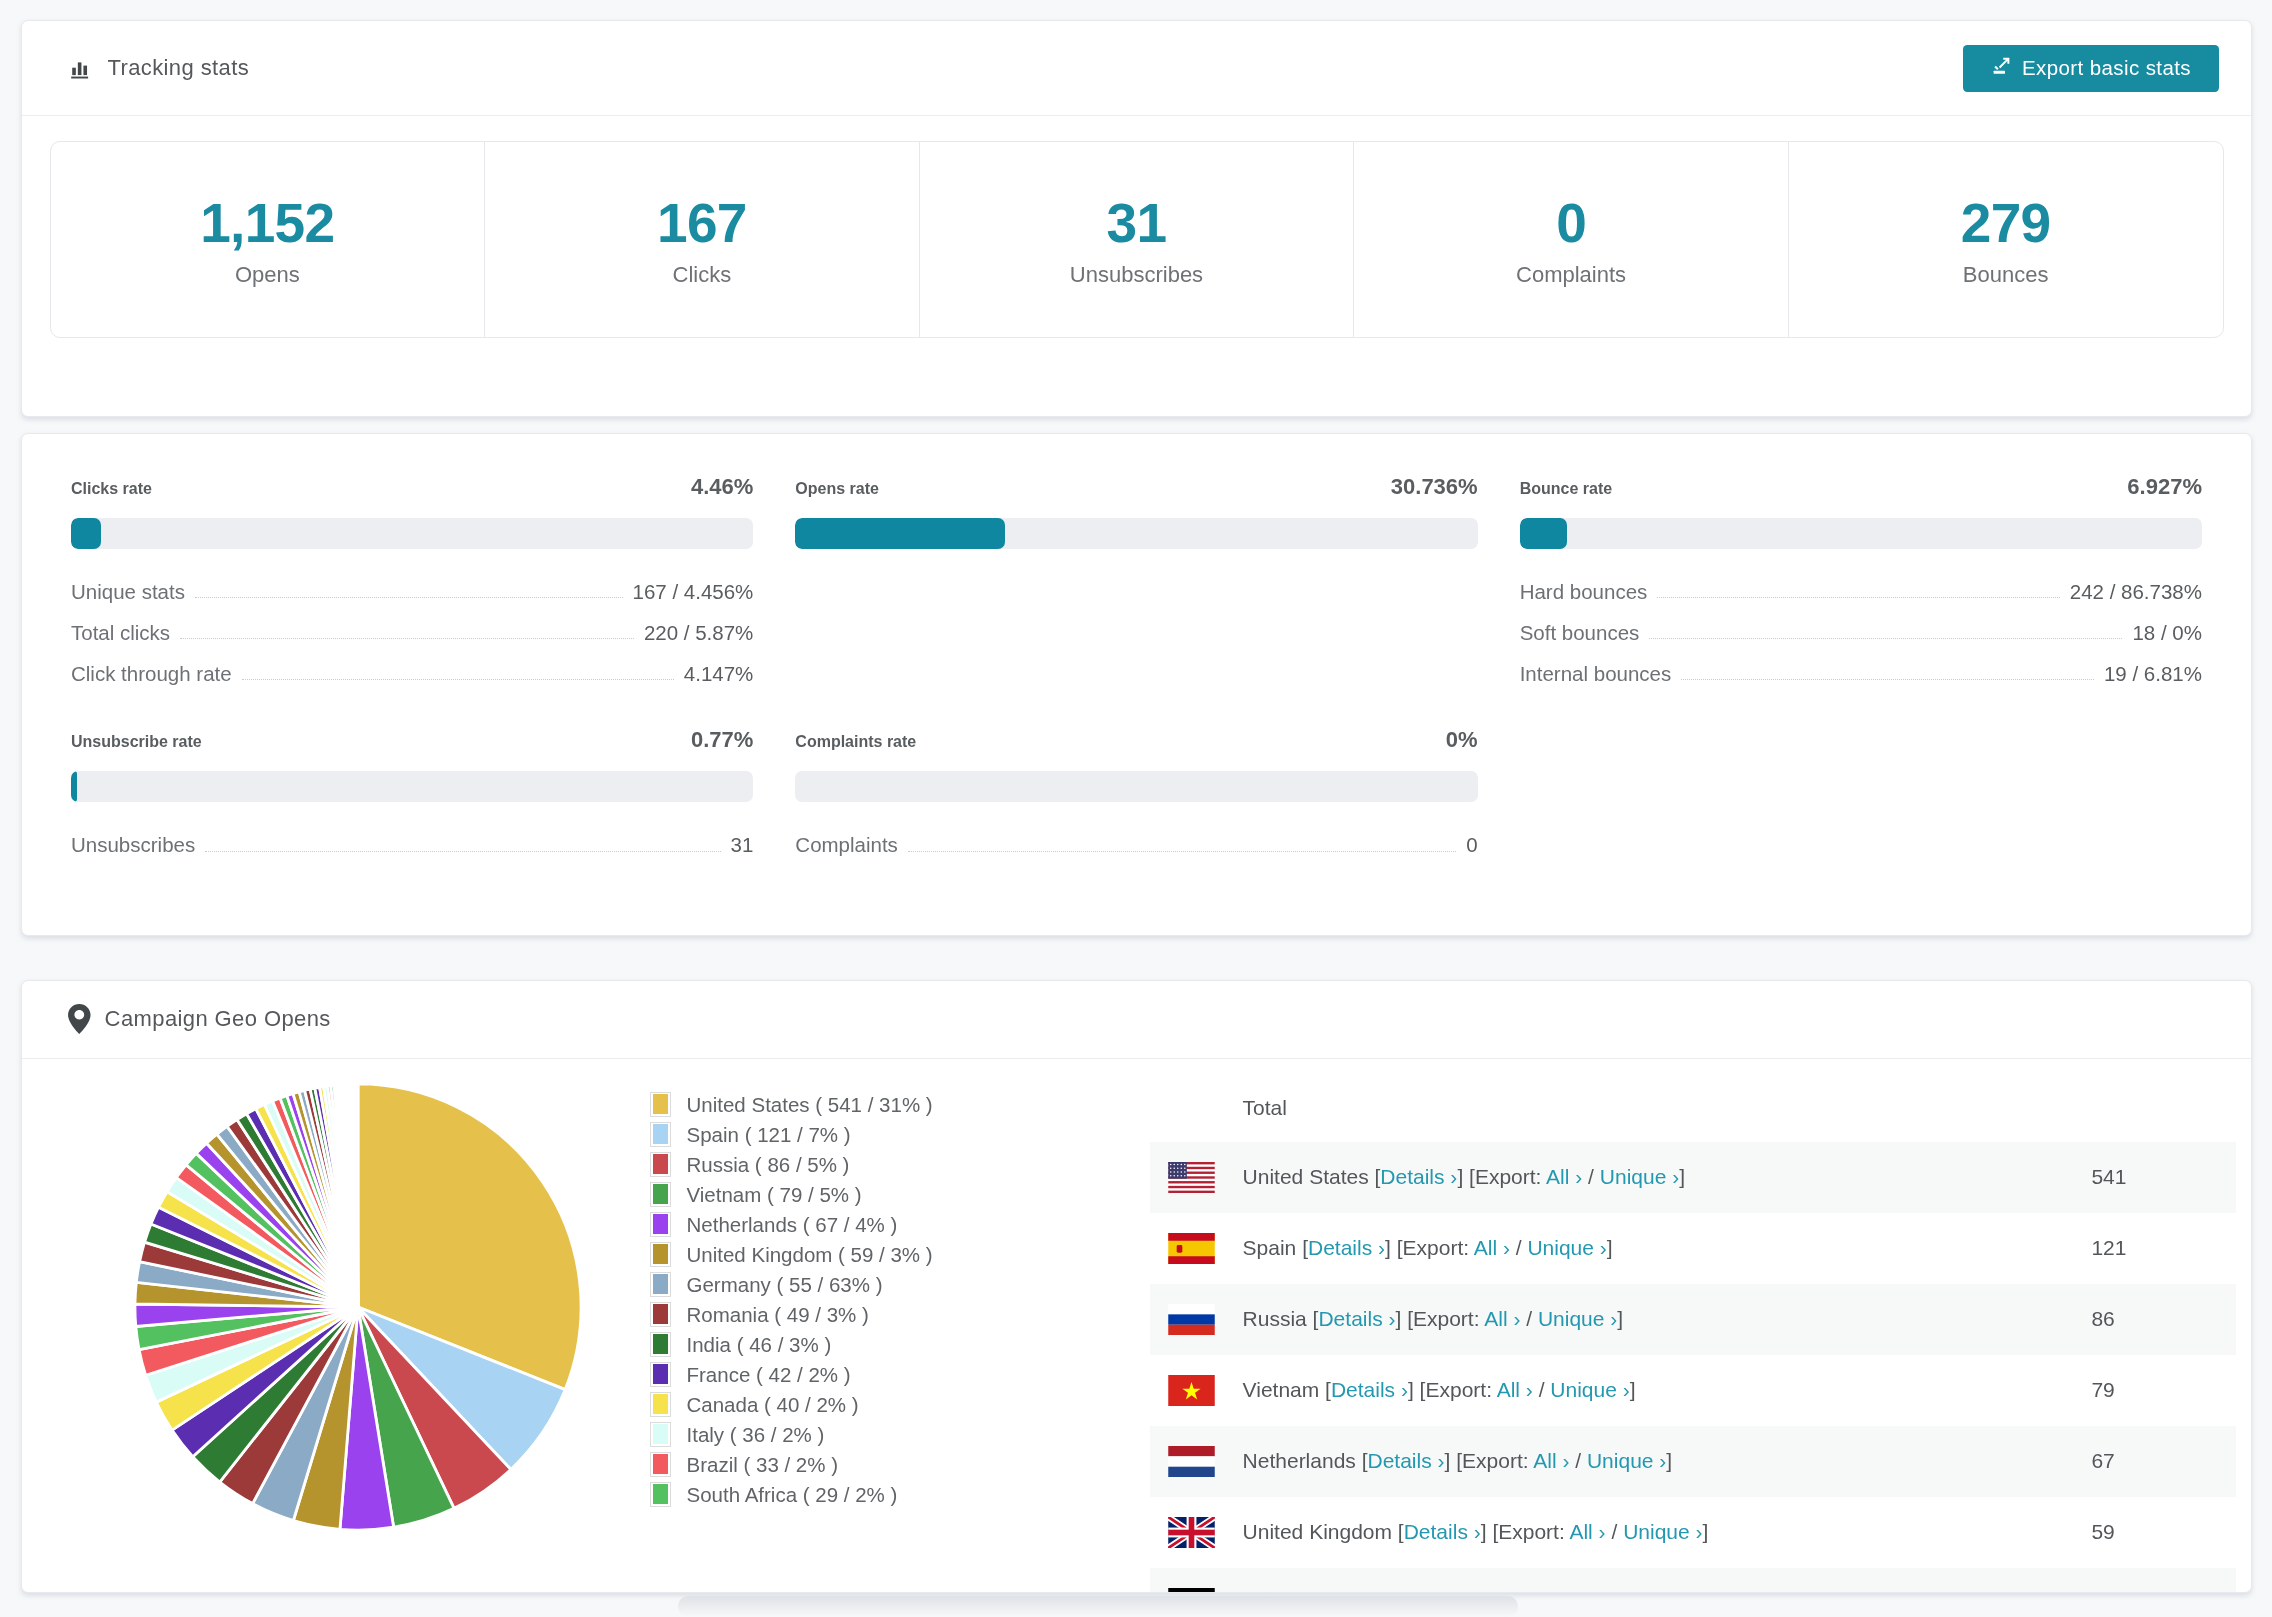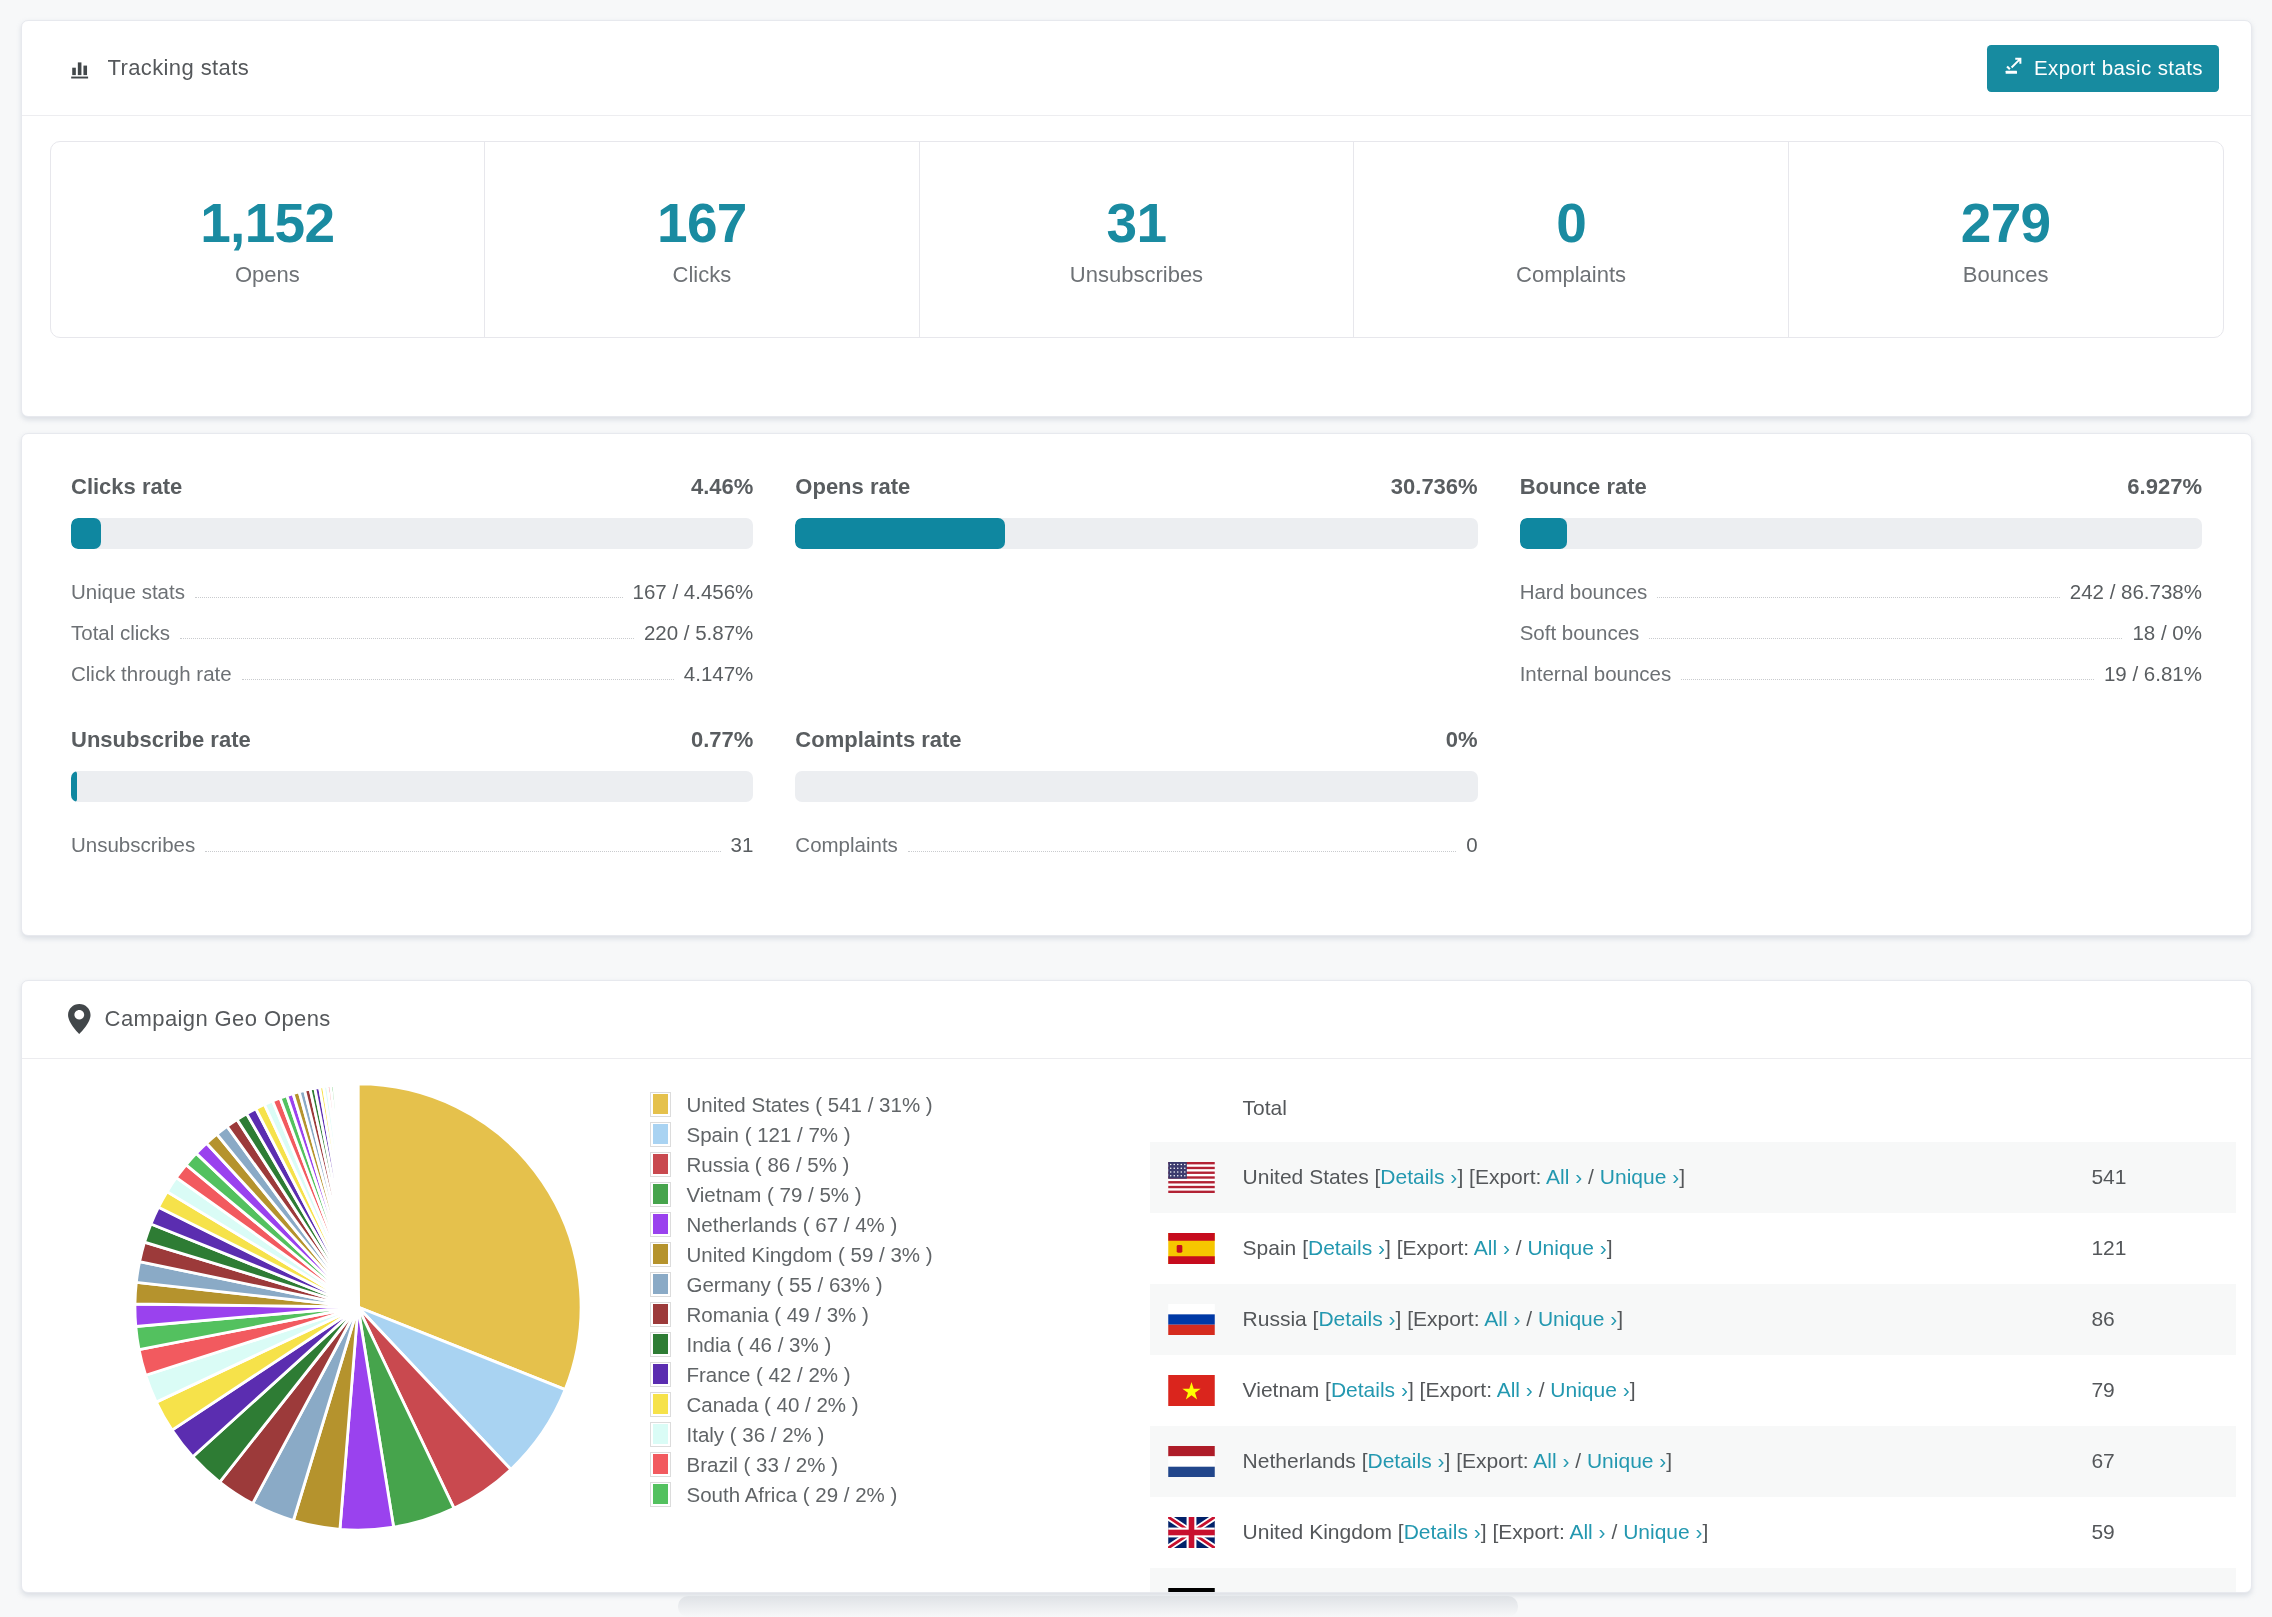--- a/index.html
+++ b/index.html
@@ -24,40 +24,40 @@
     display:flex; align-items:center;
     height:95px; padding:0 32px 0 46px;
     border-bottom:0.7px solid #ededf0;
   }
   .card-title { display:flex; align-items:center; gap:14px;
     font-size:22px; font-weight:500; color:#55585b; letter-spacing:0.4px; }
   .title-icon svg { display:block; }
   .export-btn {
     margin-left:auto; display:flex; align-items:center; gap:10px;
     background:#178ba0; color:#fff; border:none; cursor:pointer;
-    height:47px; padding:0 16px; border-radius:4.2px;
+    height:47px; padding:0 28px; border-radius:4.2px;
     font-family:inherit; font-size:20.5px; font-weight:400; letter-spacing:0.4px;
   }
   #stats-row {
     margin:25.4px 27.5px 0; height:197px;
     border:0.7px solid #e7e7ec; border-radius:10px;
     display:flex;
   }
   .stat-cell { flex:1; display:flex; flex-direction:column; align-items:center; justify-content:center; }
   .stat-cell + .stat-cell { border-left:0.7px solid #e7e7ec; }
   .stat-value { font-size:55px; font-weight:700; color:#1a8ba1; letter-spacing:-0.7px; }
   .stat-label { font-size:22px; color:#6e7276; margin-top:7px; }
   
   #card-rates { margin-top:15.5px; height:503px; padding:40px 49px 0; }
   #rates-grid {
     display:grid; grid-template-columns:repeat(3,1fr);
     column-gap:42px; row-gap:41px;
   }
   .rate-head { display:flex; align-items:baseline; }
-  .rate-title { font-size:22px; font-weight:700; color:#595d60; }
+  .rate-title { font-size:16px; font-weight:700; color:#595d60; }
   .rate-value { margin-left:auto; font-size:22px; font-weight:700; color:#595d60; }
   .bar { margin-top:18.4px; height:31px; background:#eceef1; border-radius:7px; overflow:hidden; }
   .bar i { display:block; height:100%; background:#0f87a0; border-radius:7px; }
   .rate-rows { margin-top:14px; }
   .rate-row { display:flex; align-items:flex-end; height:41px; font-size:20.5px; }
   .rate-row .lbl { color:#6d7175; }
   .rate-row .leader { flex:1; border-bottom:1.4px dotted #c9cbce; margin:0 10px 5.6px; }
   .rate-row .val { color:#595d60; }
   
   #card-geo { margin-top:44px; height:613px; overflow:hidden; }

